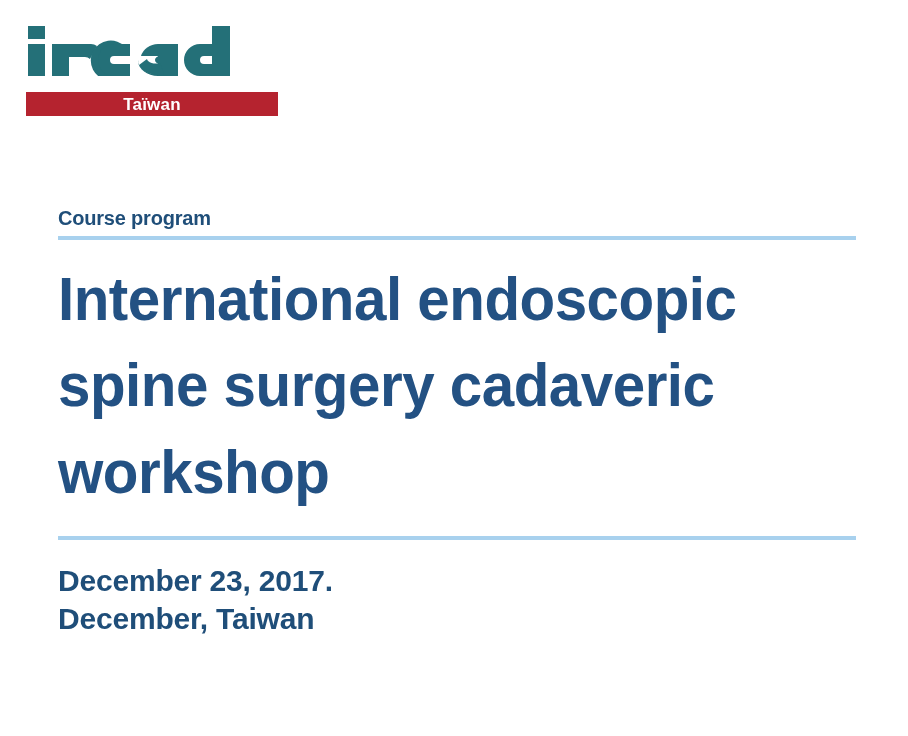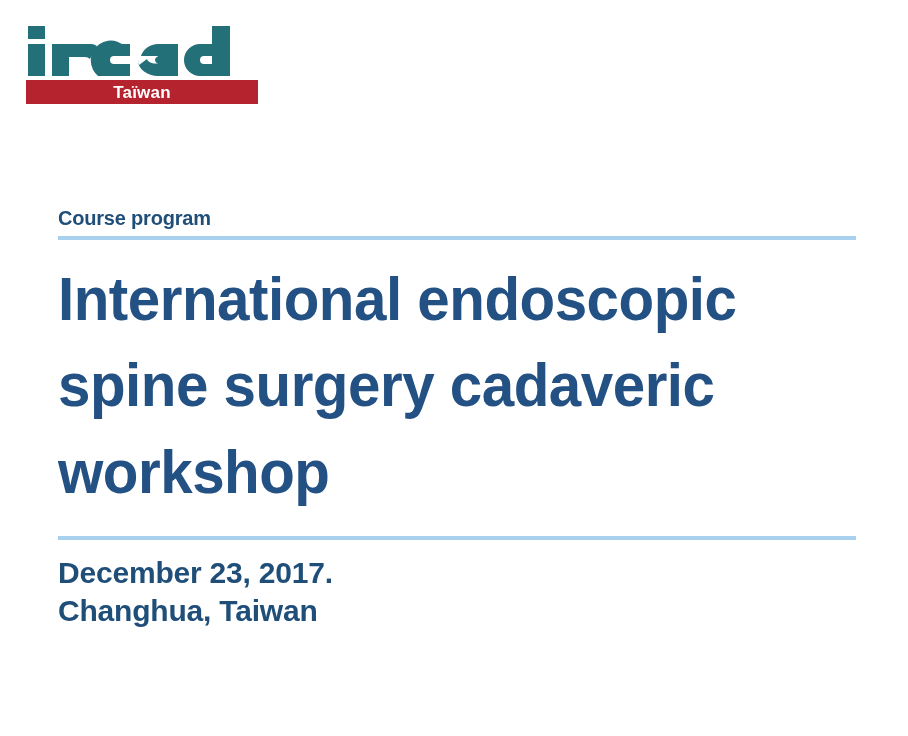--- a/index.html
+++ b/index.html
@@ -22,25 +22,25 @@
     left: 26px;
     top: 24px;
     width: 224px;
   }
   .logo-wordmark {
     display: block;
     width: 224px;
     height: 52px;
   }
   .logo-banner {
-    width: 232px;
+    width: 252px;
     height: 24px;
     background: #b5232f;
     position: relative;
-    margin-top: 4px;
+    margin-top: 16px;
   }
   .logo-banner-text {
     position: absolute;
     left: 0;
     right: 0;
     top: 50%;
     transform: translateY(-50%);
     text-align: center;
     color: #ffffff;
     font-family: "Liberation Sans", sans-serif;
@@ -92,21 +92,21 @@
   }
 
   .meta {
     color: #1f4e79;
     font-family: "Liberation Sans", sans-serif;
     font-weight: bold;
     font-size: 30px;
     line-height: 1.28;
     letter-spacing: -0.2px;
     margin: 0;
-    padding: 14px 0 0 0;
+    padding: 22px 0 0 0;
   }
   .meta-line { display: block; }
 </style>
 </head>
 <body>
 
 <div class="logo-block">
   <svg class="logo-wordmark" viewBox="0 0 224 52" aria-hidden="true">
     <g fill="#247078">
 
@@ -142,16 +142,16 @@
   <hr class="rule">
 
   <h1 class="title">International endoscopic
 spine surgery cadaveric
 workshop</h1>
 
   <hr class="rule">
 
   <div class="meta">
     <span class="meta-line">December 23, 2017.</span>
-    <span class="meta-line">Changhua, Taiwan</span>
+    <span class="meta-line">December, Taiwan</span>
   </div>
 
 </div>
 
 </body></html>

